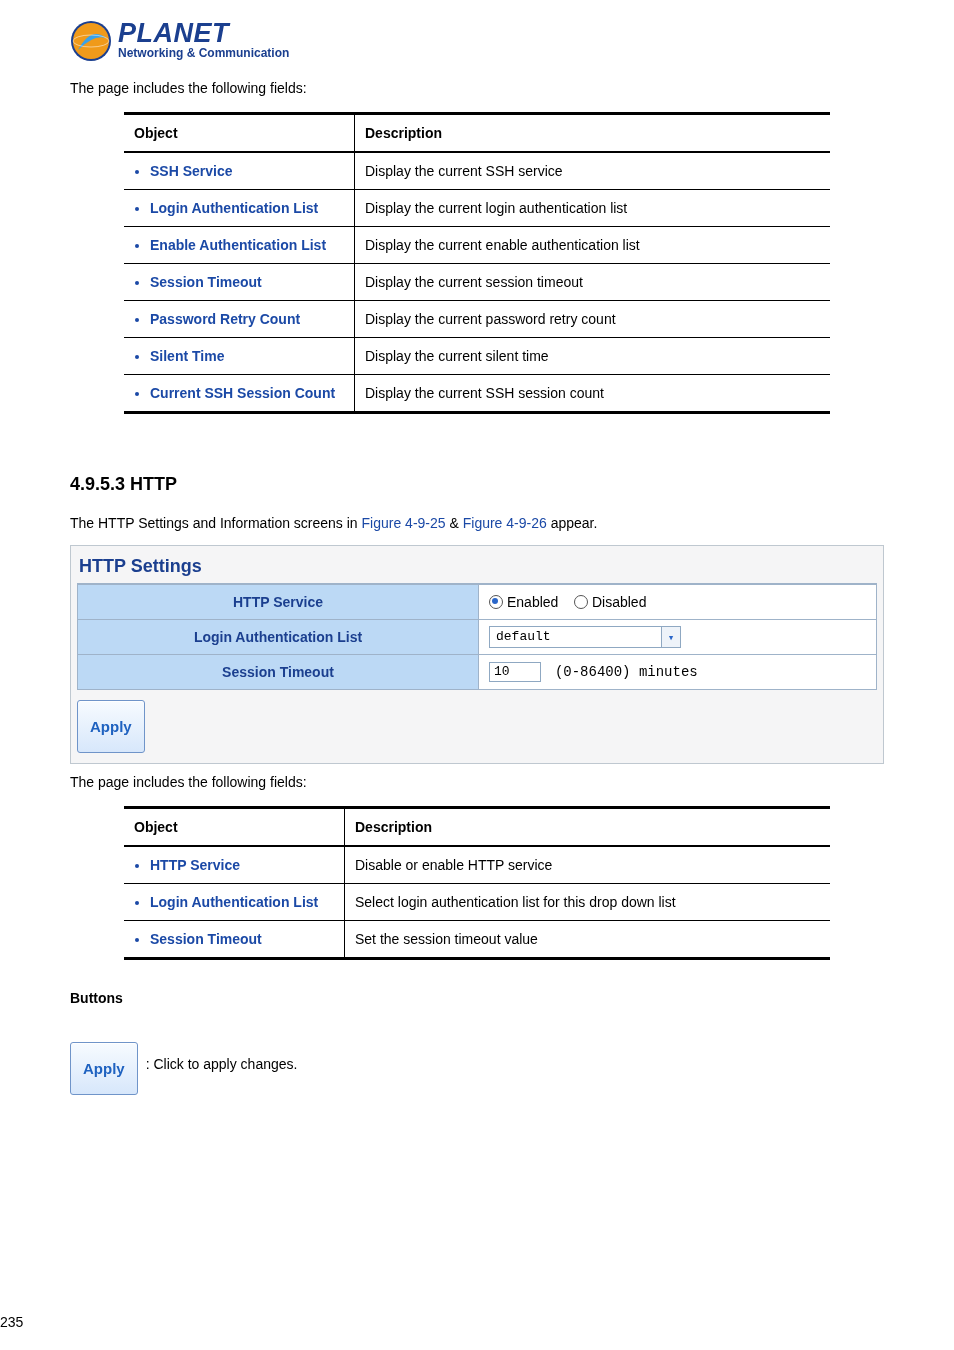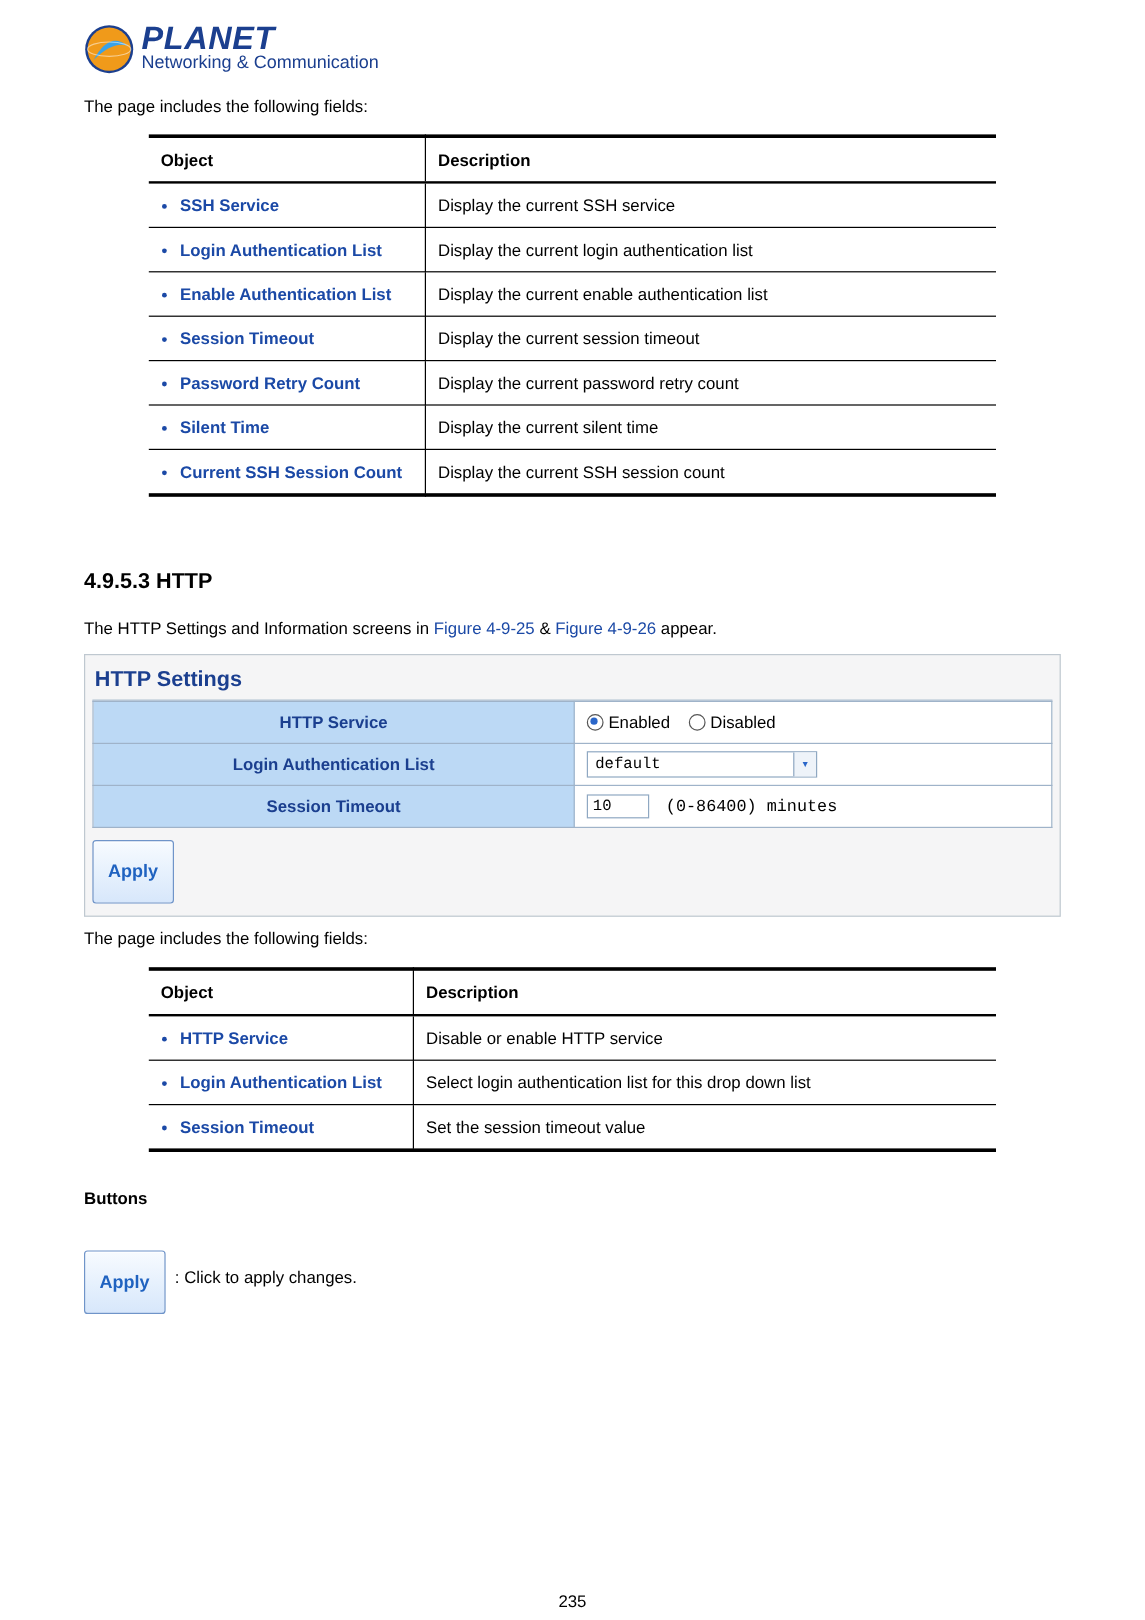--- a/index.html
+++ b/index.html
@@ -27,22 +27,22 @@
   .logo-text-big {
     font-family: Arial, Helvetica, sans-serif;
     font-weight: 900;
     font-style: italic;
     font-size: 27px;
     color: #1b3f8f;
     letter-spacing: 0.5px;
     line-height: 0.85;
   }
   .logo-text-small {
-    font-size: 15px;
-    font-weight: normal;
+    font-size: 12px;
+    font-weight: bold;
     color: #1b3f8f;
     margin-top: 1px;
   }
   .intro {
     margin: 10px 0 16px 0;
   }
   
   table.obj-table {
     margin: 0 auto 20px auto;
     width: 706px;
@@ -194,23 +194,23 @@
   }
   .figure-caption .fbold { font-weight: bold; }
   .buttons-h {
     font-weight: bold;
     margin-top: 30px;
     margin-bottom: 26px;
   }
   .apply-desc { display: flex; align-items: center; gap: 8px; }
   .page-number {
     position: absolute;
-    bottom: 8px;
+    bottom: 20px;
     left: 0; right: 0;
-    text-align: center;
+    text-align: left;
   }
 </style>
 </head>
 <body>
 
 <div class="page">
 
   <div class="logo-block">
     <span class="logo-icon">
       <svg width="42" height="42" viewBox="0 0 42 42">

